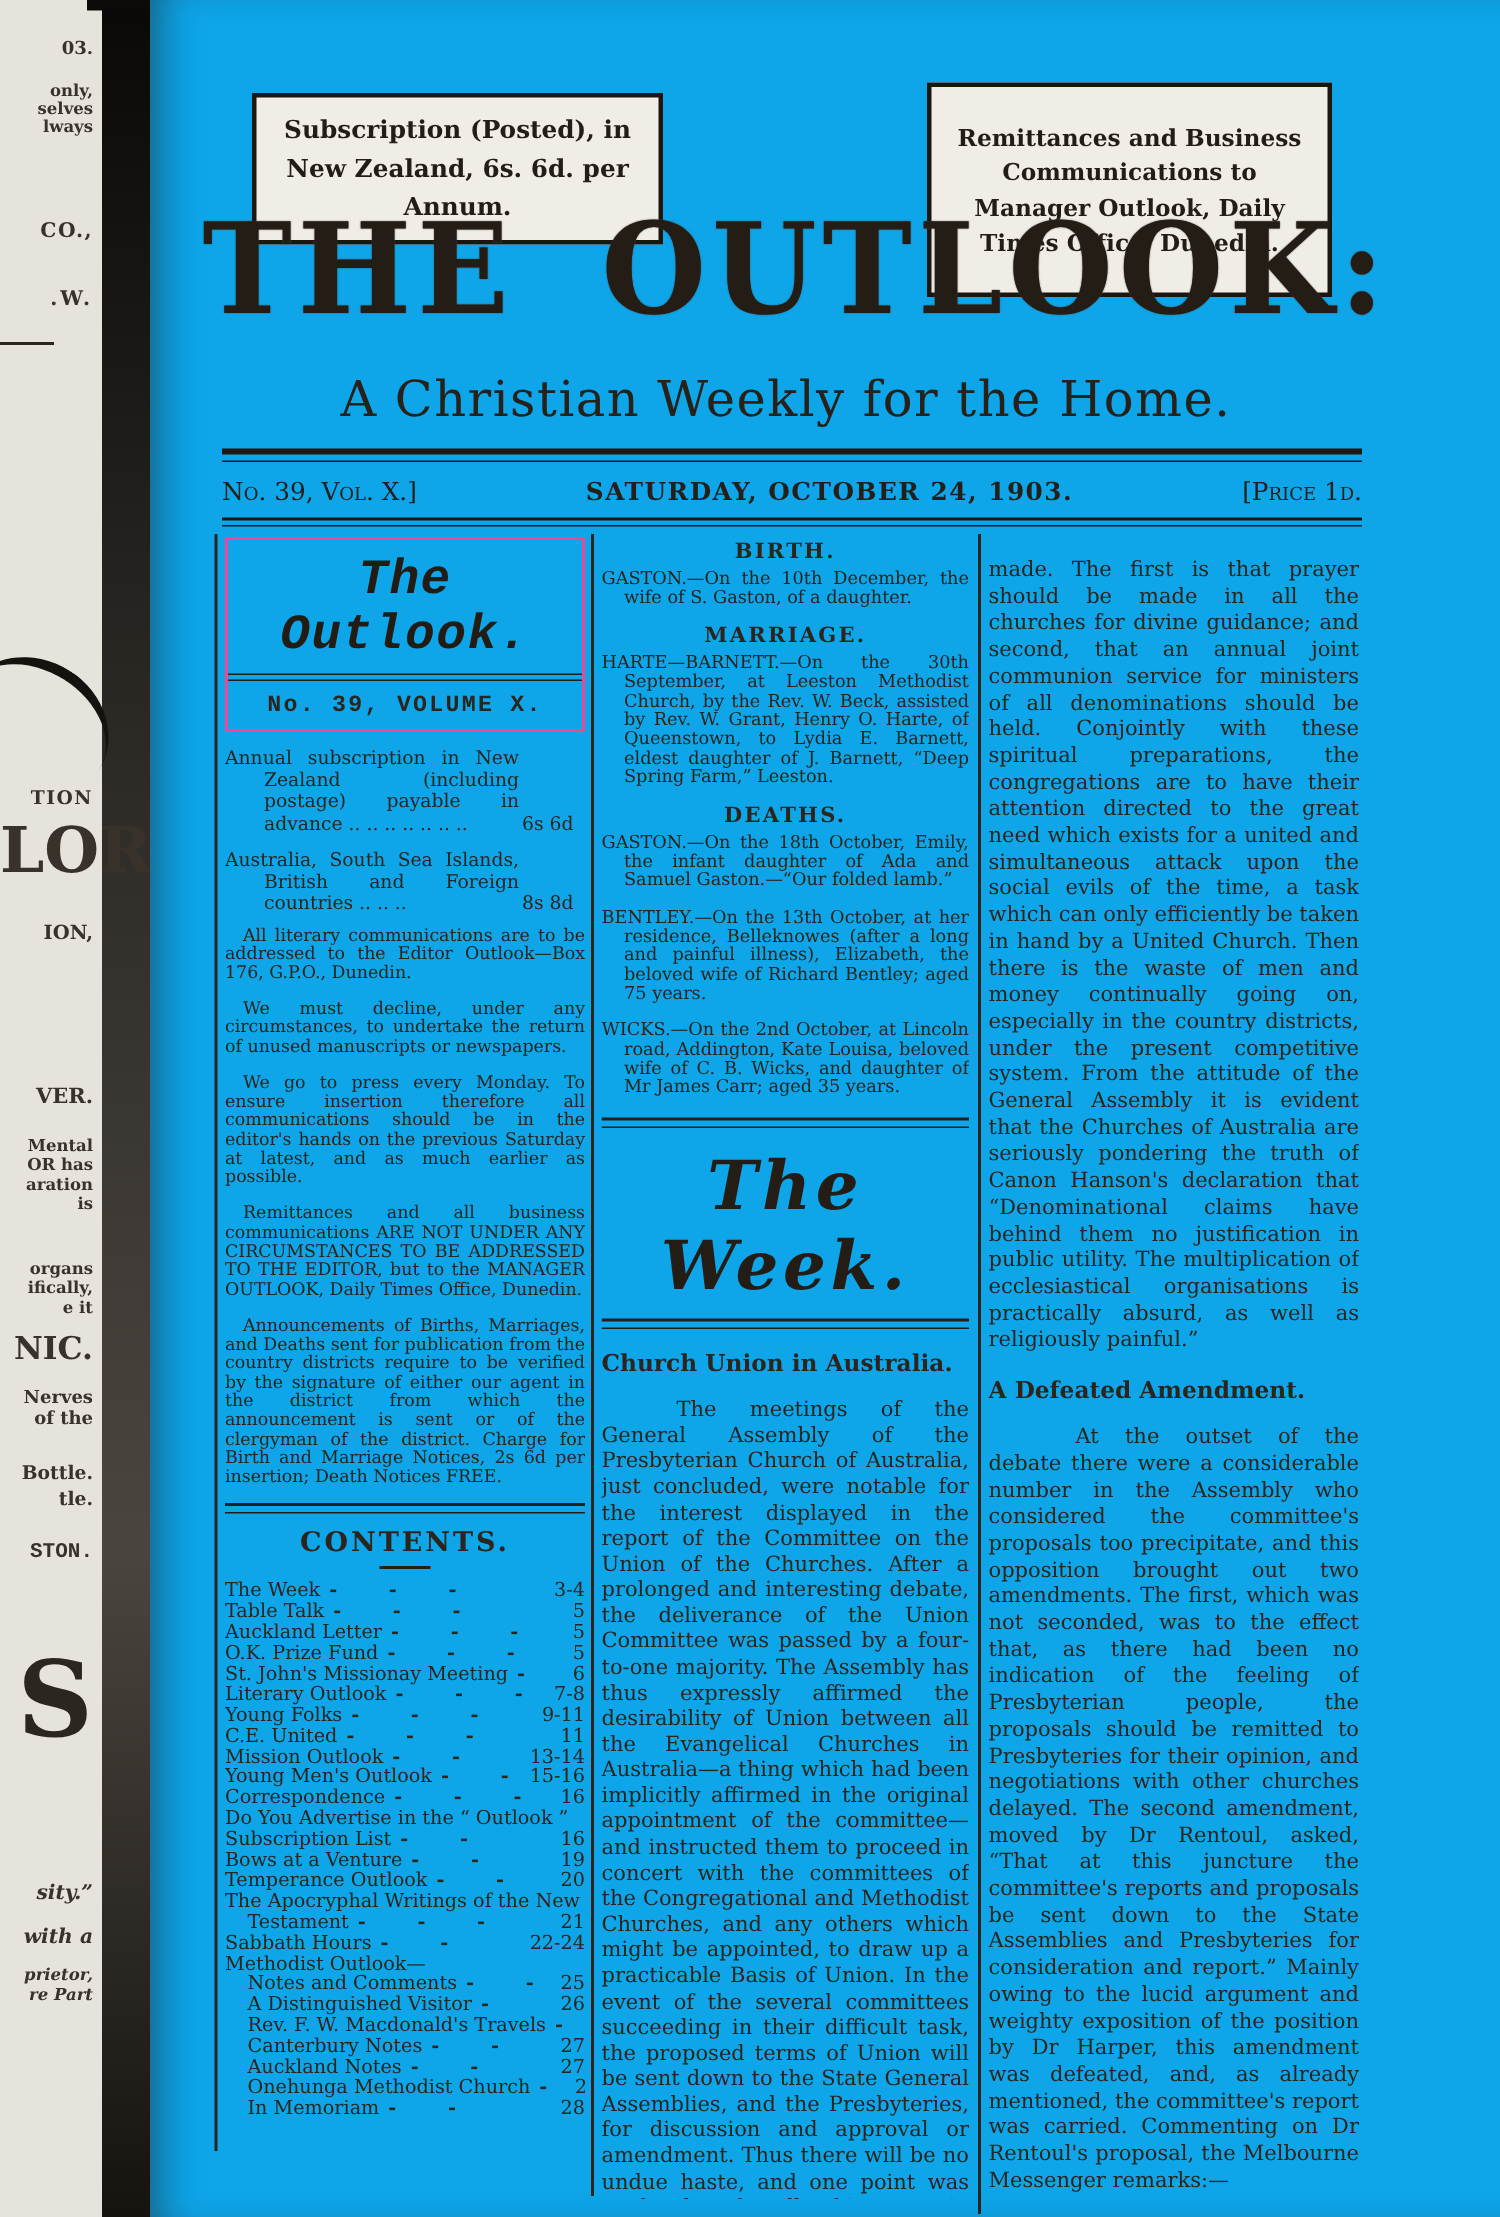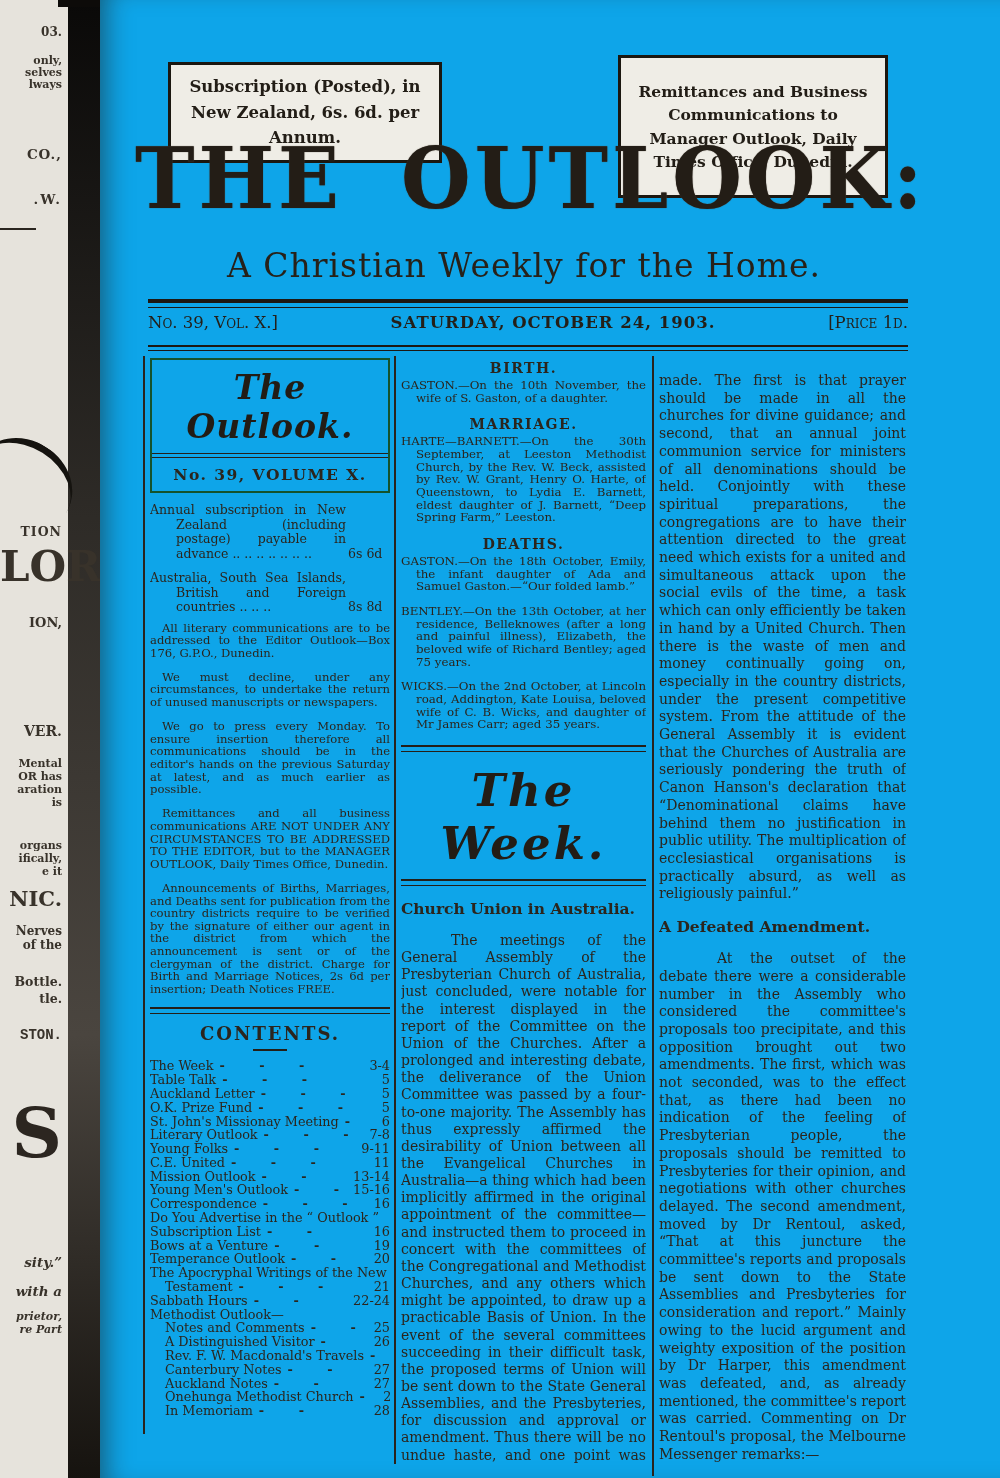--- a/index.html
+++ b/index.html
@@ -59,38 +59,38 @@
 
   .masthead{position:absolute;left:35px;top:132px;width:778px;text-align:center;
     font-size:80px;font-weight:bold;letter-spacing:4px;word-spacing:26px;white-space:nowrap;
     color:#231d16;transform:scaleY(1.05);text-shadow:0 0 1px #4a4238;}
   .subtitle{position:absolute;left:40px;top:246px;width:768px;text-align:center;
     font-size:33px;color:#272119;letter-spacing:1px;}
 
   .rule-a{position:absolute;left:48px;top:299px;width:760px;height:4px;
     border-top:4px solid #1d1812;border-bottom:1px solid #1d1812;}
   .dateline{position:absolute;left:48px;top:313px;width:760px;height:28px;
-    display:flex;font-size:16px;color:#241f18;}
+    display:flex;align-items:center;font-size:16px;color:#241f18;}
   .dl-side{font-variant:small-caps;font-size:16.5px;white-space:nowrap;}
   .dl-center{flex:1;text-align:center;font-weight:bold;letter-spacing:1px;font-size:16.5px;}
   .rule-b{position:absolute;left:48px;top:345px;width:760px;height:3px;
     border-top:2.5px solid #1d1812;border-bottom:1px solid #1d1812;}
 
   .vline{position:absolute;width:2px;background:#2a241d;top:356px;}
   .v1{left:43px;height:1078px;}
   .v2{left:294px;height:1108px;}
   .v3{left:552px;height:1120px;}
 
   .col{position:absolute;top:358px;height:1108px;overflow:hidden;text-align:justify;}
   .col1{left:50px;width:240px;}
   .col2{left:301px;width:245px;}
   .col3{left:559px;width:247px;}
 
   
-  .outlook-box{border:2px solid #14532d;}
+  .outlook-box{border:2px solid #ec4899;font-family:Liberation Mono, monospace;}
   .paper-title{font-size:33px;font-weight:bold;font-style:italic;text-align:center;
     padding:8px 0 7px;letter-spacing:1px;color:#221c15;}
   .box-sep{height:3px;border-top:1.5px solid #241f18;border-bottom:1.5px solid #241f18;}
   .vol-line{text-align:center;font-size:15.5px;font-weight:bold;letter-spacing:1.5px;padding:7px 0;}
   .sub-item{position:relative;margin-top:10px;padding-right:44px;padding-left:26px;
     text-indent:-26px;font-size:12.5px;line-height:14.5px;}
   .price{position:absolute;right:0;bottom:0;font-size:12.5px;}
   .notice{margin-top:7px;font-size:11.6px;line-height:12.6px;text-indent:12px;}
   .dblrule{margin-top:12px;height:4px;border-top:2.5px solid #241f18;border-bottom:1px solid #241f18;}
   .contents-title{margin-top:9px;text-align:center;font-weight:bold;font-size:18px;letter-spacing:2px;}
@@ -333,21 +333,21 @@
         <span class="toc-label">In Memoriam</span>
         <span class="toc-fill">- -</span>
         <span class="toc-page">28</span>
       </div>
       </div>
   </div>
 
   <div class="col col2">
     <div class="section-title first">BIRTH.</div>
     <div>
-        <p class="entry">GASTON.—On the 10th November, the wife of S. Gaston, of a daughter.</p>
+        <p class="entry">GASTON.—On the 10th December, the wife of S. Gaston, of a daughter.</p>
       </div>
 
     <div class="section-title">MARRIAGE.</div>
     <div>
         <p class="entry">HARTE—BARNETT.—On the 30th September, at Leeston Methodist Church, by the Rev. W. Beck, assisted by Rev. W. Grant, Henry O. Harte, of Queenstown, to Lydia E. Barnett, eldest daughter of J. Barnett, “Deep Spring Farm,” Leeston.</p>
       </div>
 
     <div class="section-title">DEATHS.</div>
     <div>
         <p class="entry">GASTON.—On the 18th October, Emily, the infant daughter of Ada and Samuel Gaston.—“Our folded lamb.”</p>

